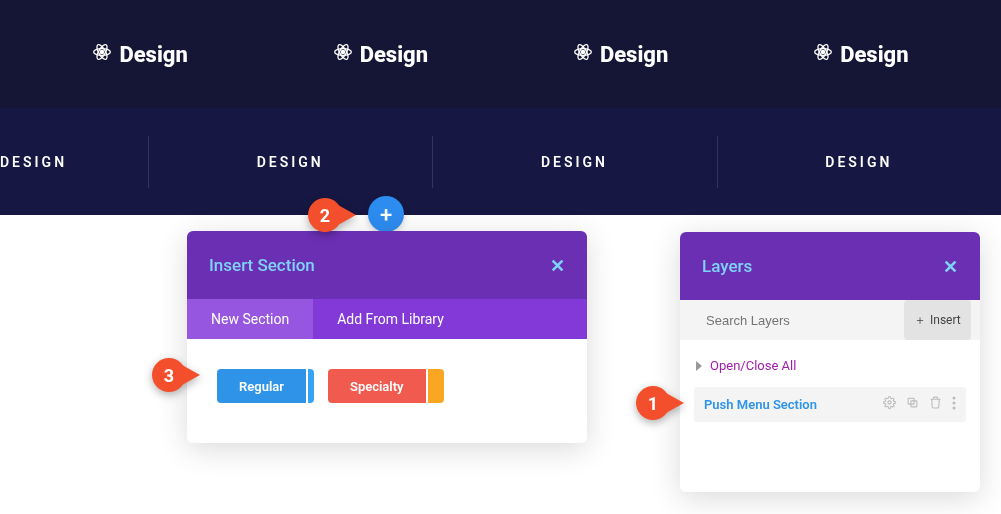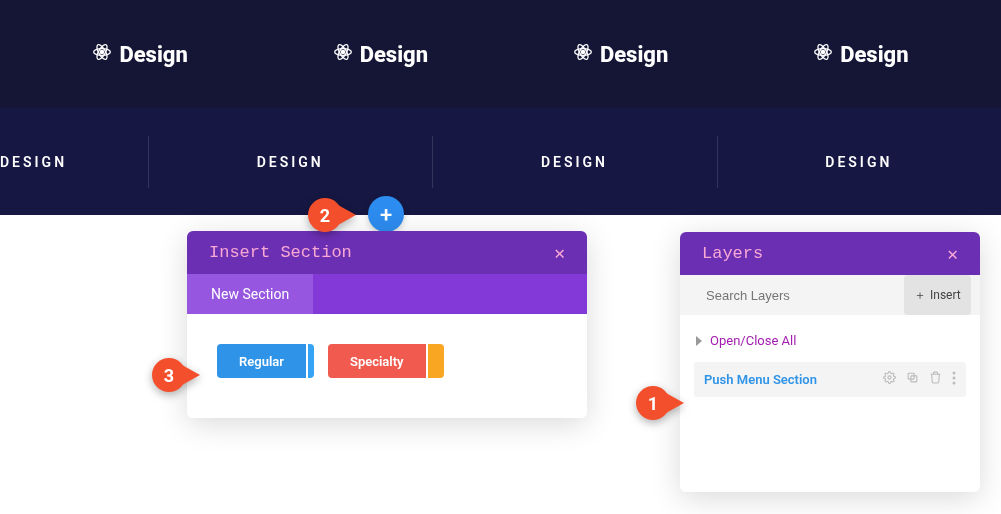--- a/index.html
+++ b/index.html
@@ -83,30 +83,29 @@
     width: 400px;
   }
   .layers-panel {
     top: 232px;
     left: 680px;
     width: 300px;
     height: 260px;
   }
   .panel-header {
     background: #6b2fb4;
-    color: #f9a8d4;
-    height: 43px;
+    color: #7dd3fc;
+    height: 68px;
     display: flex;
     align-items: center;
     justify-content: space-between;
     padding: 0 22px;
     border-radius: 6px 6px 0 0;
     font-size: 17px;
     font-weight: 500;
-    font-family: Liberation Mono, monospace;
   }
   .close-x {
     font-size: 18px;
     cursor: pointer;
     font-weight: 700;
   }
   .tabs {
     background: #8338d8;
     display: flex;
     font-size: 14px;
@@ -305,20 +304,21 @@
   <span>+</span>
 </div>
 
 <div class="panel insert-panel">
   <div class="panel-header">
     <span>Insert Section</span>
     <span class="close-x">✕</span>
   </div>
   <div class="tabs">
     <div class="tab active"><span>New Section</span></div>
+    <div class="tab"><span>Add From Library</span></div>
   </div>
   <div class="insert-body">
     <div class="btn-group">
       <div class="btn btn-blue left">
           <span>Regular</span>
         </div>
       <div class="btn btn-blue-part"></div>
     </div>
     <div class="btn-group">
       <div class="btn btn-red">

